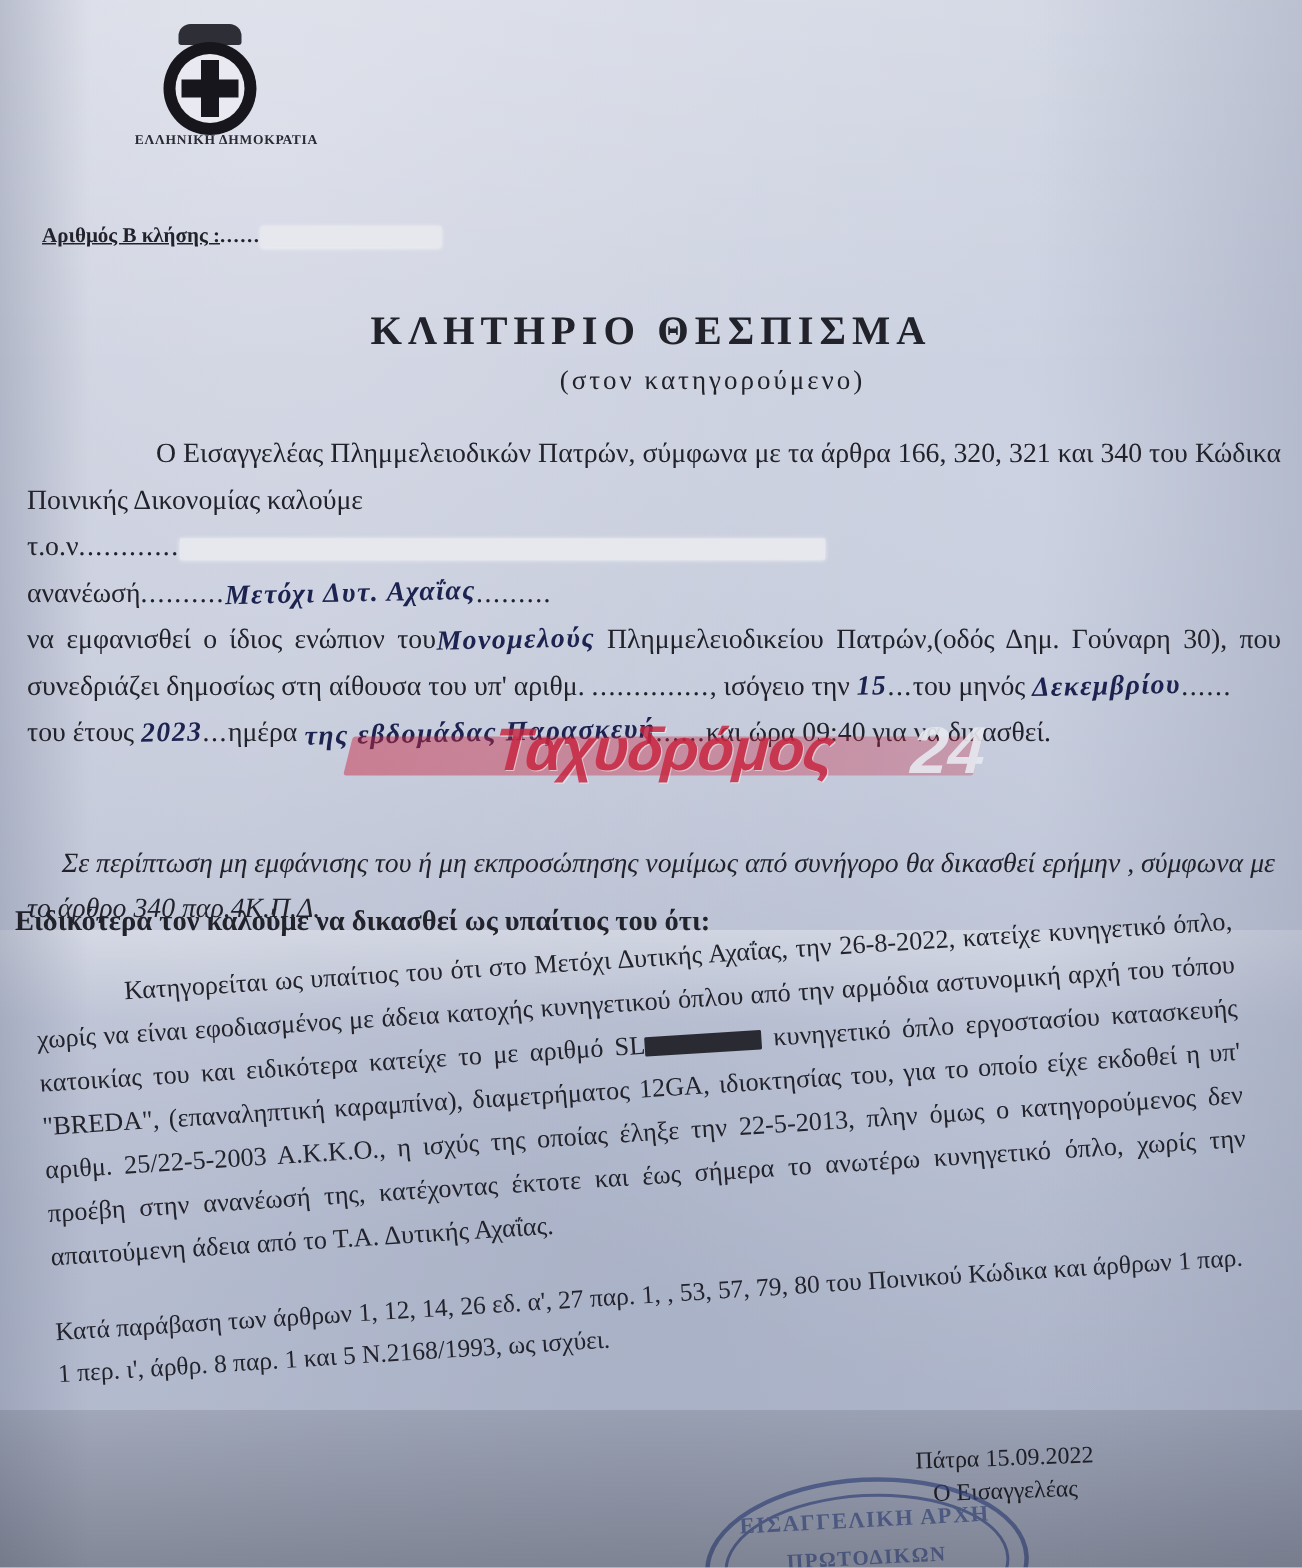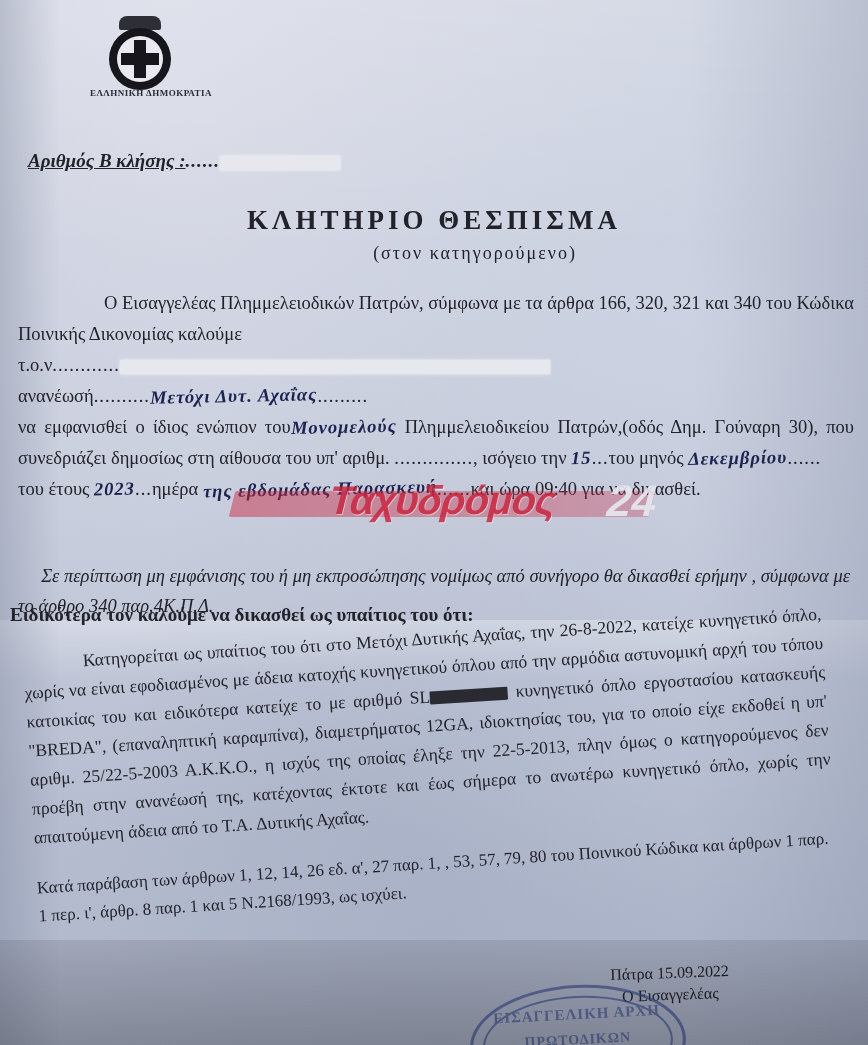--- a/index.html
+++ b/index.html
@@ -40,21 +40,21 @@
      border-radius:50%;background:#e9eaf1;}
   .emblem .cv{position:absolute;left:29px;top:22px;width:12px;height:38px;background:#16161c;}
   .emblem .ch{position:absolute;left:16px;top:35px;width:38px;height:12px;background:#16161c;}
   .emblem-caption{position:absolute;left:72px;top:88px;width:140px;text-align:right;
      font-size:9px;letter-spacing:.5px;color:#2a2a33;font-weight:bold;
      font-family:"Liberation Serif",serif;}
 
   
   .t{position:absolute;color:#22222b;}
   .hdr{left:10px;top:120px;width:470px;font-size:23px;font-weight:bold;letter-spacing:.3px;}
-  .arith{left:28px;top:150px;font-size:19px;font-weight:bold;font-style:italic;}
+  .arith{left:28px;top:150px;font-size:14px;font-weight:bold;}
   .arith u{text-decoration:underline;}
   .redact{display:inline-block;background:#e7e8ee;height:14px;vertical-align:middle;
      box-shadow:0 0 3px rgba(255,255,255,.8);}
 
   .title{left:0;top:205px;width:868px;text-align:center;font-size:27px;font-weight:bold;
      letter-spacing:4px;}
   .subtitle{left:0;top:243px;width:868px;text-align:center;font-size:18px;letter-spacing:2px;margin-left:41px;}
 
   .para{font-size:18.5px;line-height:31px;text-align:justify;}
   .p1{left:18px;top:288px;width:836px;}

